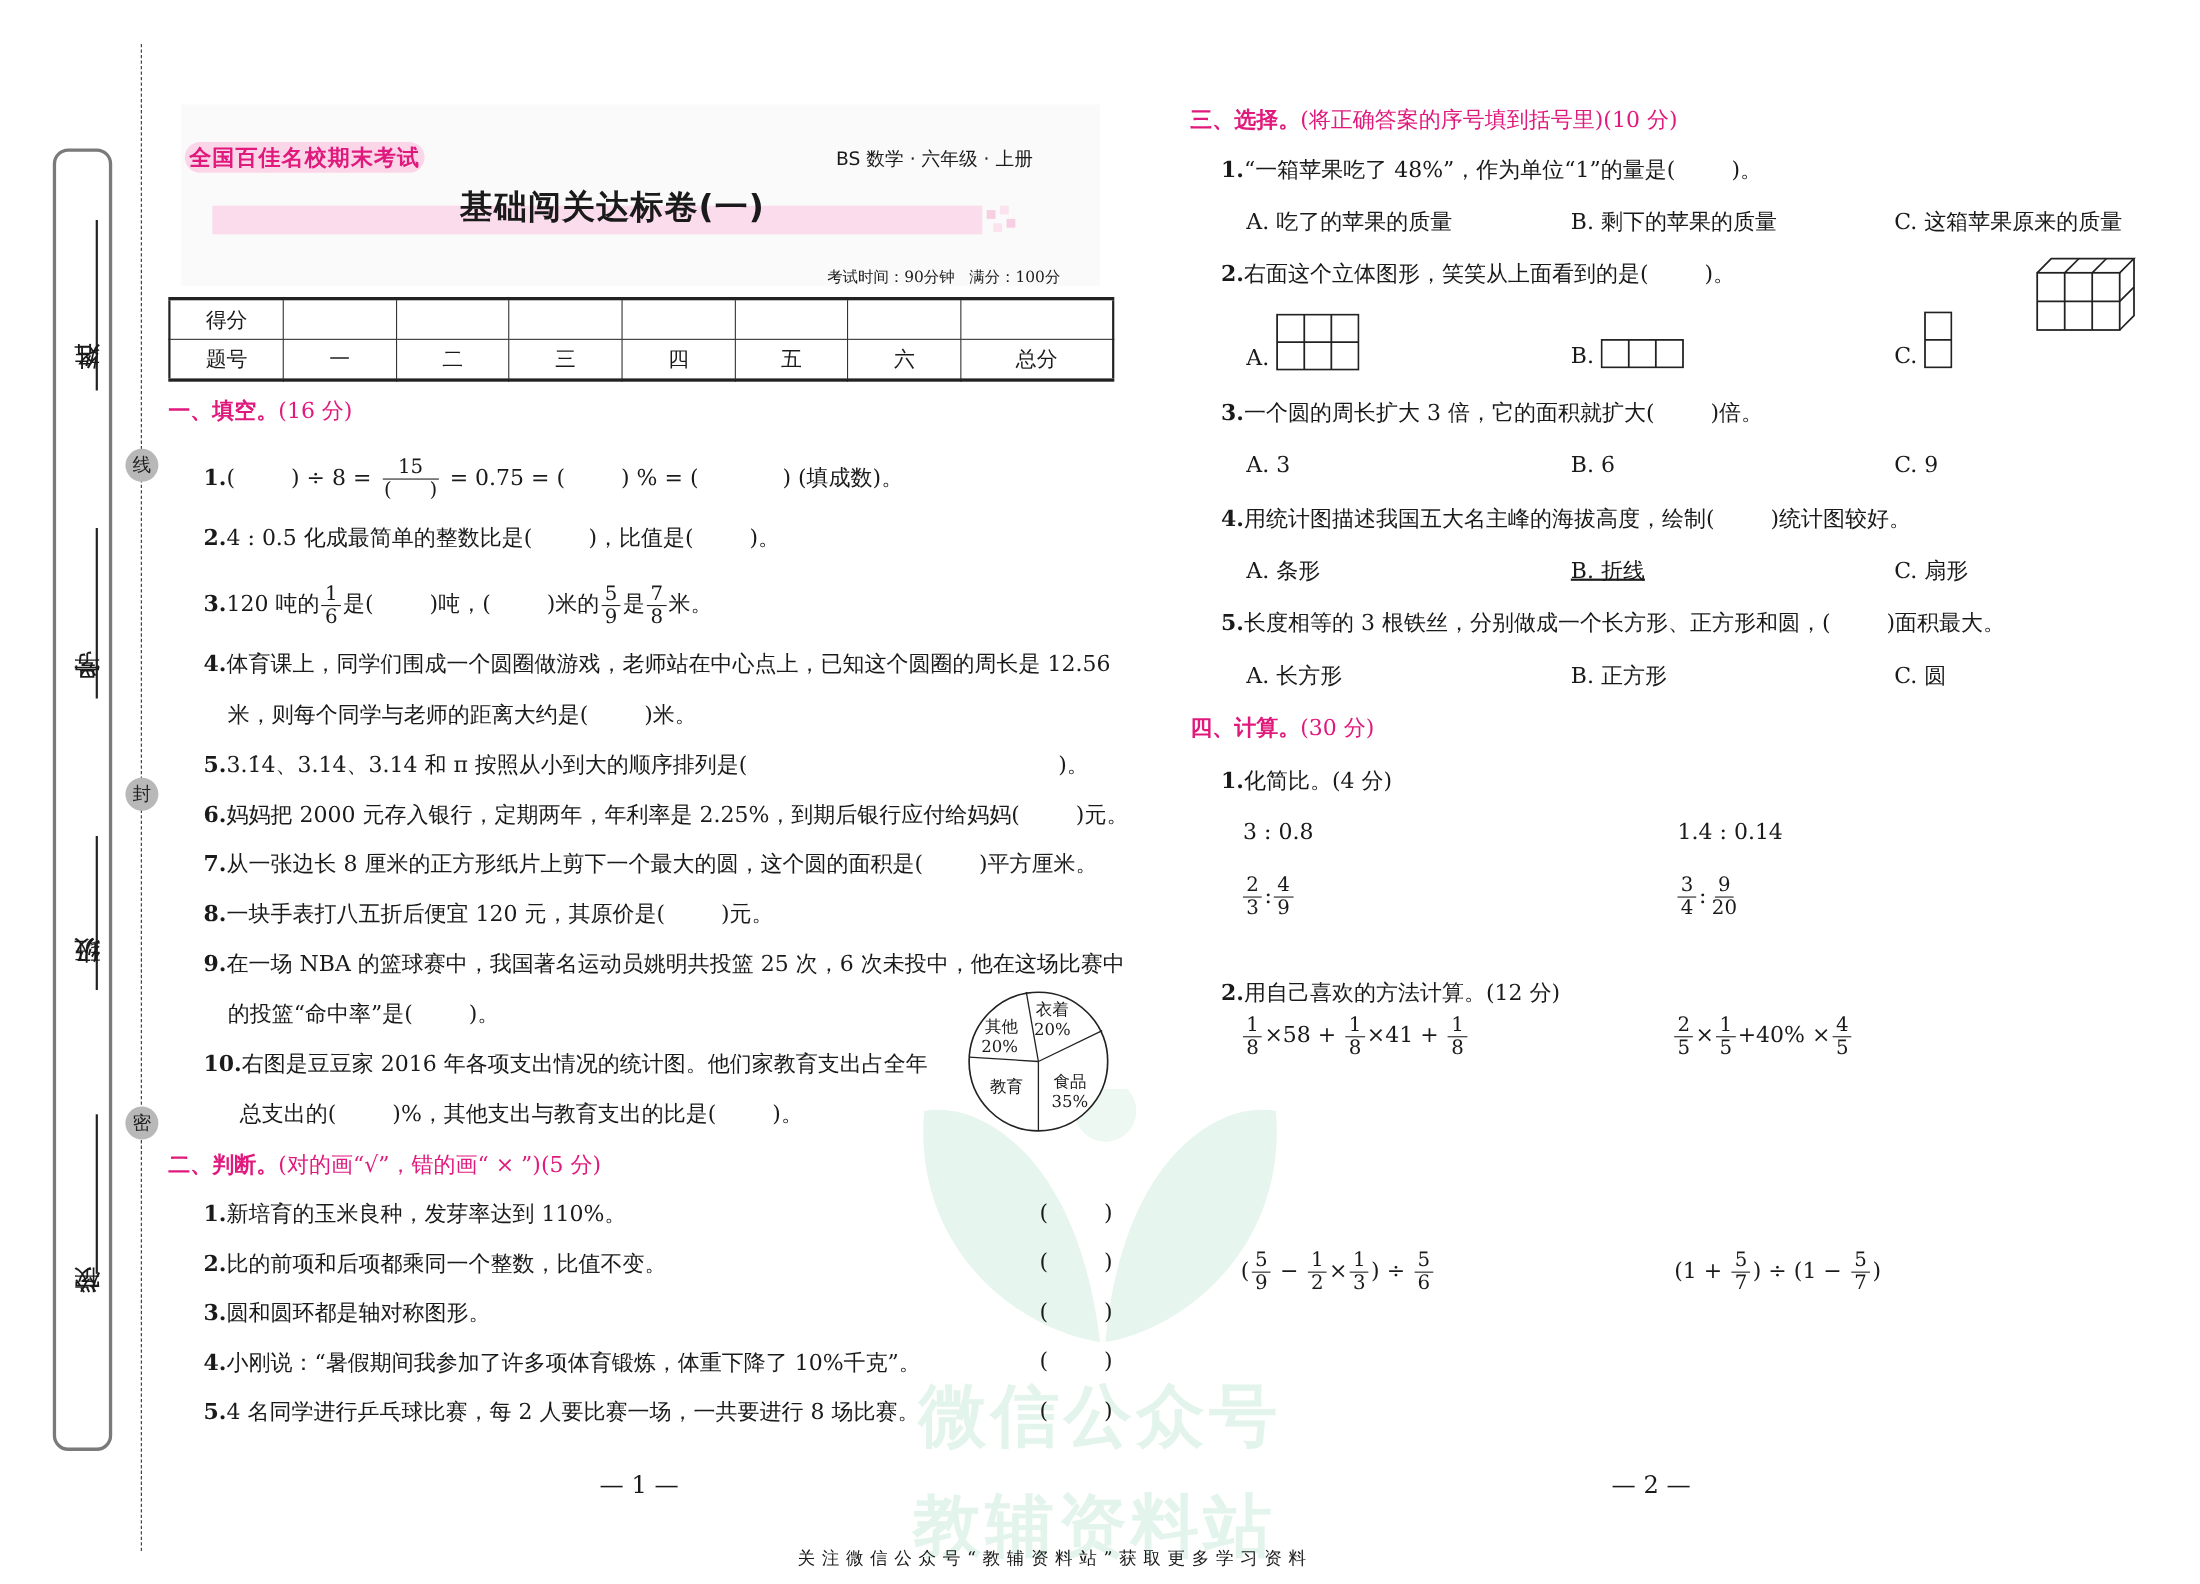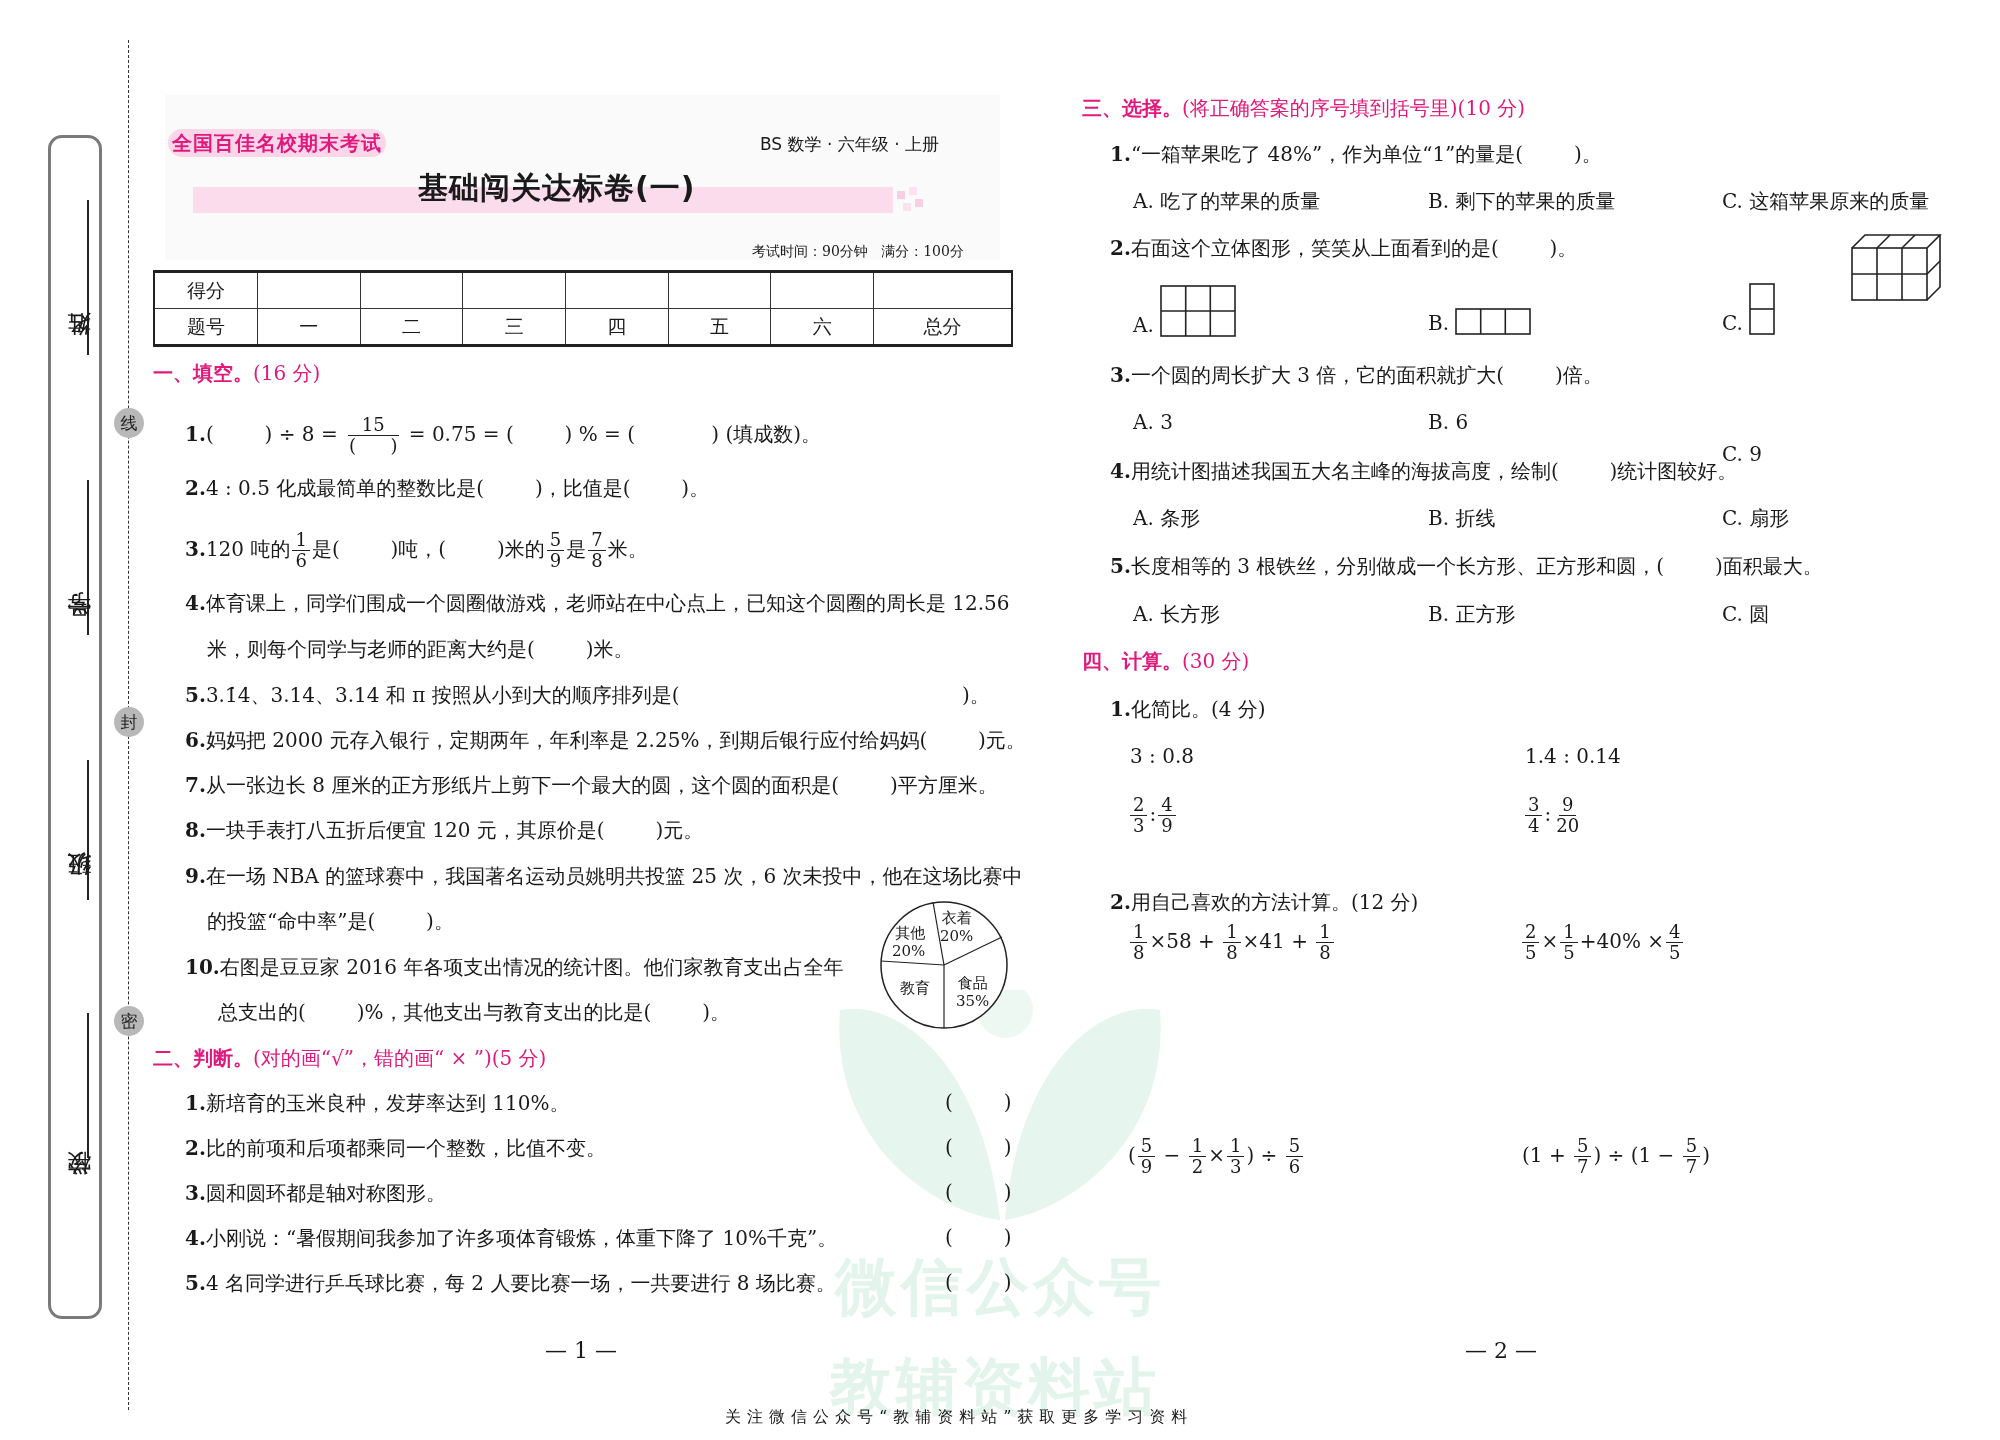--- a/index.html
+++ b/index.html
@@ -233,25 +233,25 @@
       <g fill="none" stroke="#222" stroke-width="1.6">
         <rect x="1" y="1" width="24" height="50"></rect>
         <line x1="1" y1="26" x2="25" y2="26"></line>
       </g>
     </svg>
 </div>
 
 <div class="q" style="left:1110px;top:362px;"><b>3.</b><span style="white-space:pre;">一个圆的周长扩大 3 倍，它的面积就扩大(        )倍。</span></div>
 <div class="opt" style="left:1133px;top:410px;">A. 3</div>
 <div class="opt" style="left:1428px;top:410px;">B. 6</div>
-<div class="opt" style="left:1722px;top:410px;margin-top:32px;">C. 9</div>
+<div class="opt" style="left:1722px;top:410px;">C. 9</div>
 
 <div class="q" style="left:1110px;top:458px;"><b>4.</b><span style="white-space:pre;">用统计图描述我国五大名主峰的海拔高度，绘制(        )统计图较好。</span></div>
 <div class="opt" style="left:1133px;top:505px;">A. 条形</div>
-<div class="opt" style="left:1428px;top:505px;">B. 折线</div>
+<div class="opt" style="left:1428px;top:505px;text-decoration:underline;">B. 折线</div>
 <div class="opt" style="left:1722px;top:505px;">C. 扇形</div>
 
 <div class="q" style="left:1110px;top:553px;"><b>5.</b><span style="white-space:pre;">长度相等的 3 根铁丝，分别做成一个长方形、正方形和圆，(        )面积最大。</span></div>
 <div class="opt" style="left:1133px;top:601px;">A. 长方形</div>
 <div class="opt" style="left:1428px;top:601px;">B. 正方形</div>
 <div class="opt" style="left:1722px;top:601px;">C. 圆</div>
 
 <div class="sec" style="left:1082px;top:648px;">
   <span>四、计算。</span><span class="sub">(30 分)</span>
 </div>

